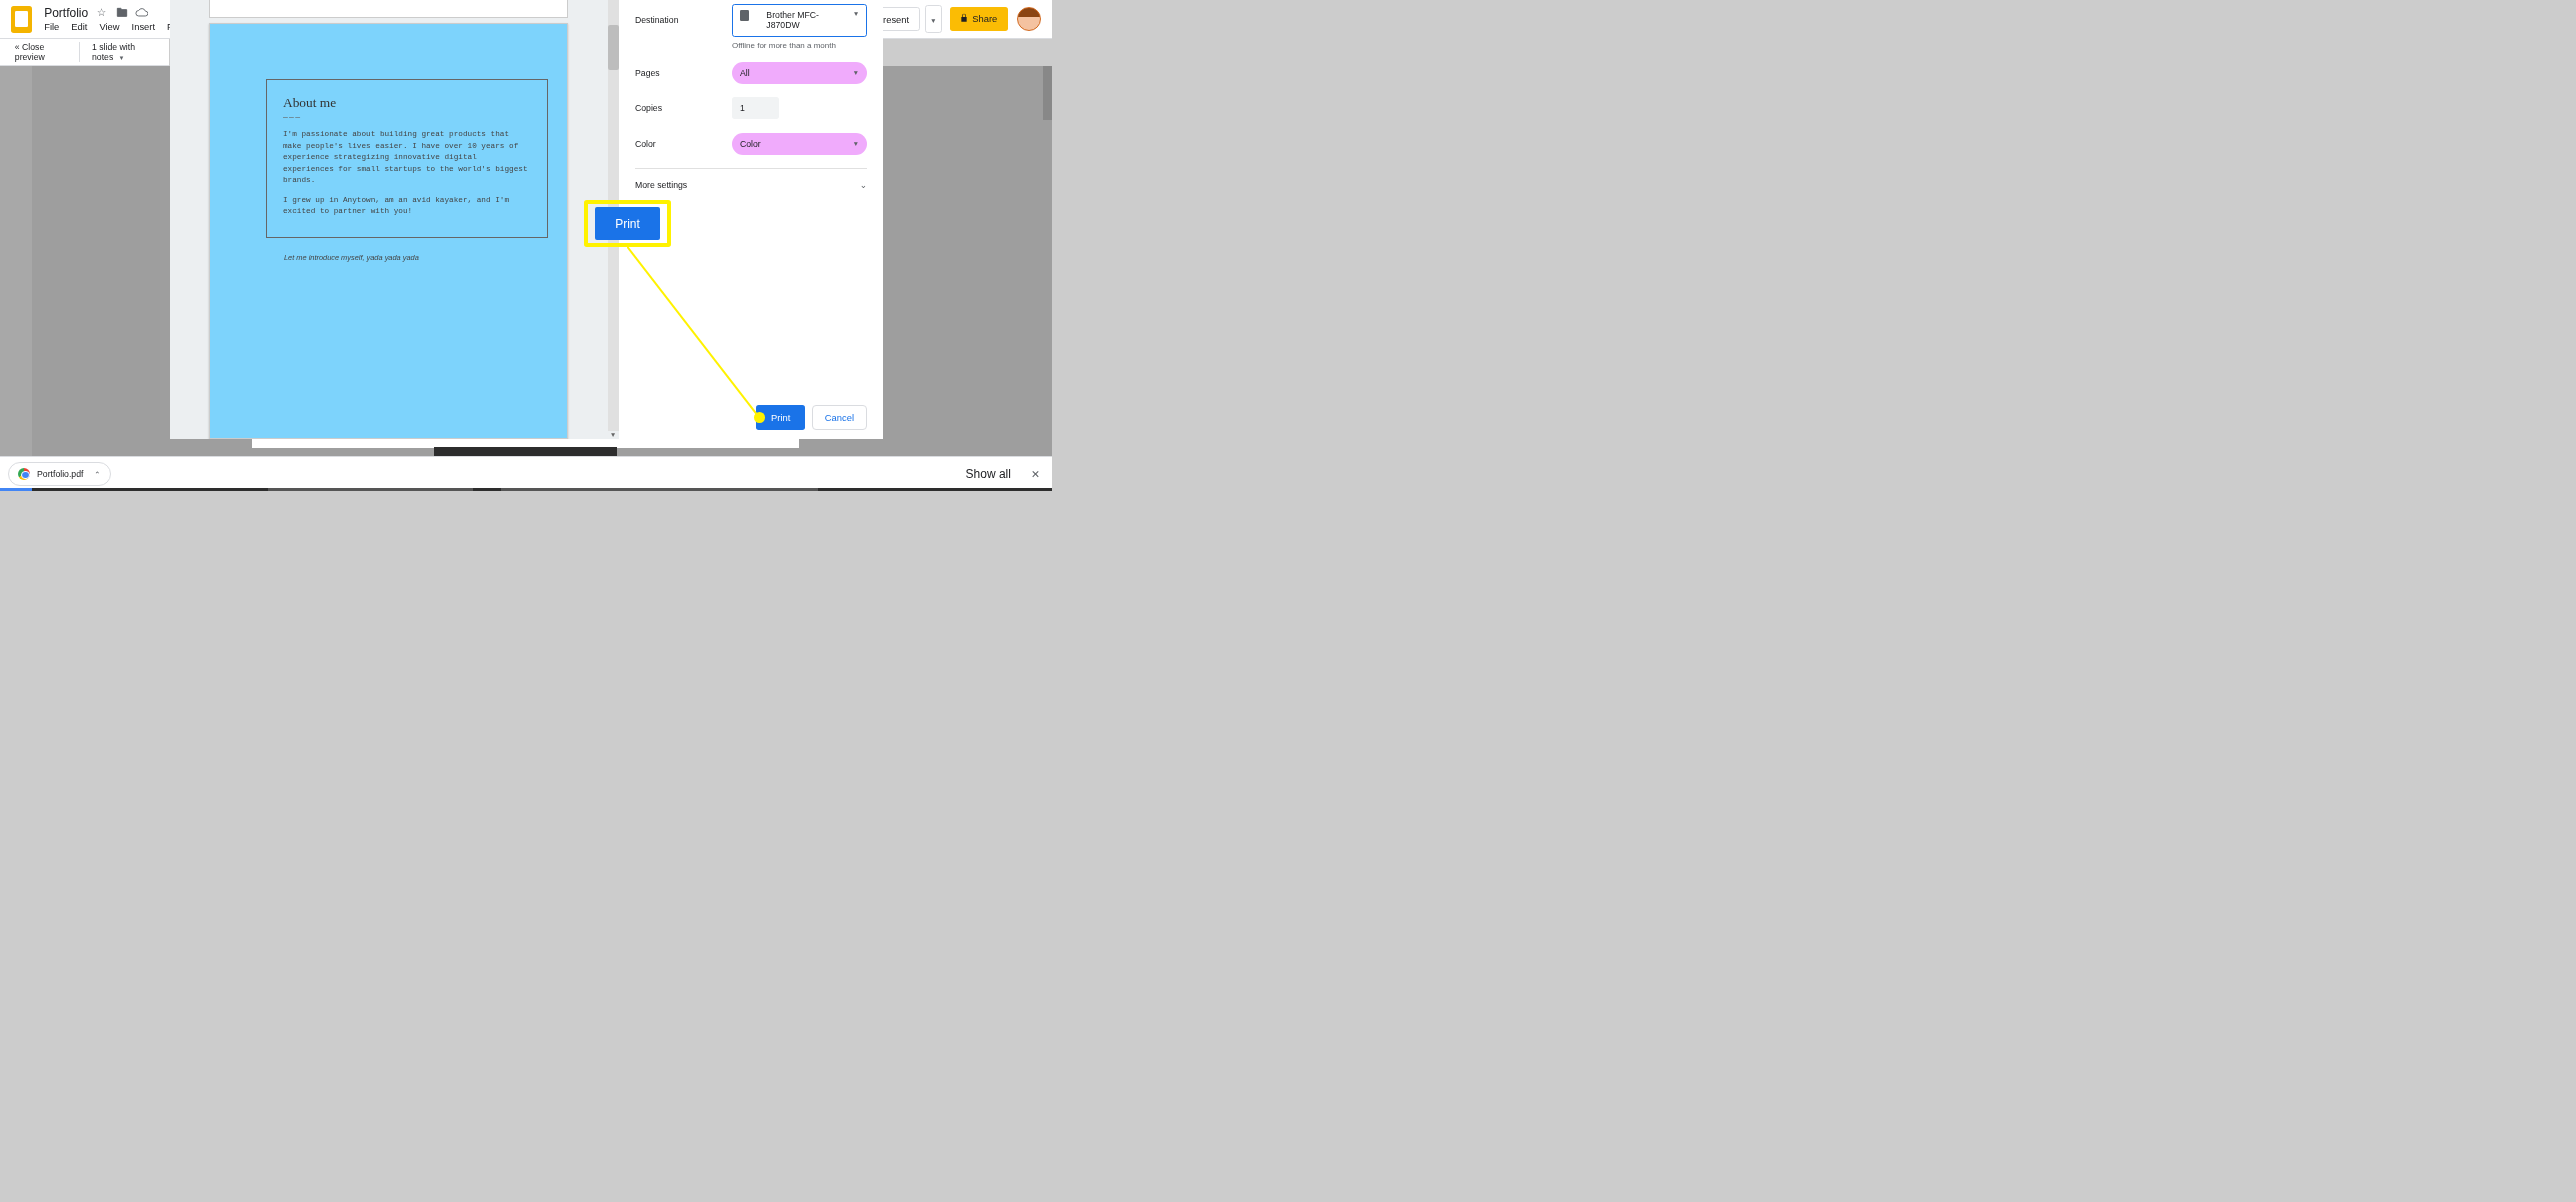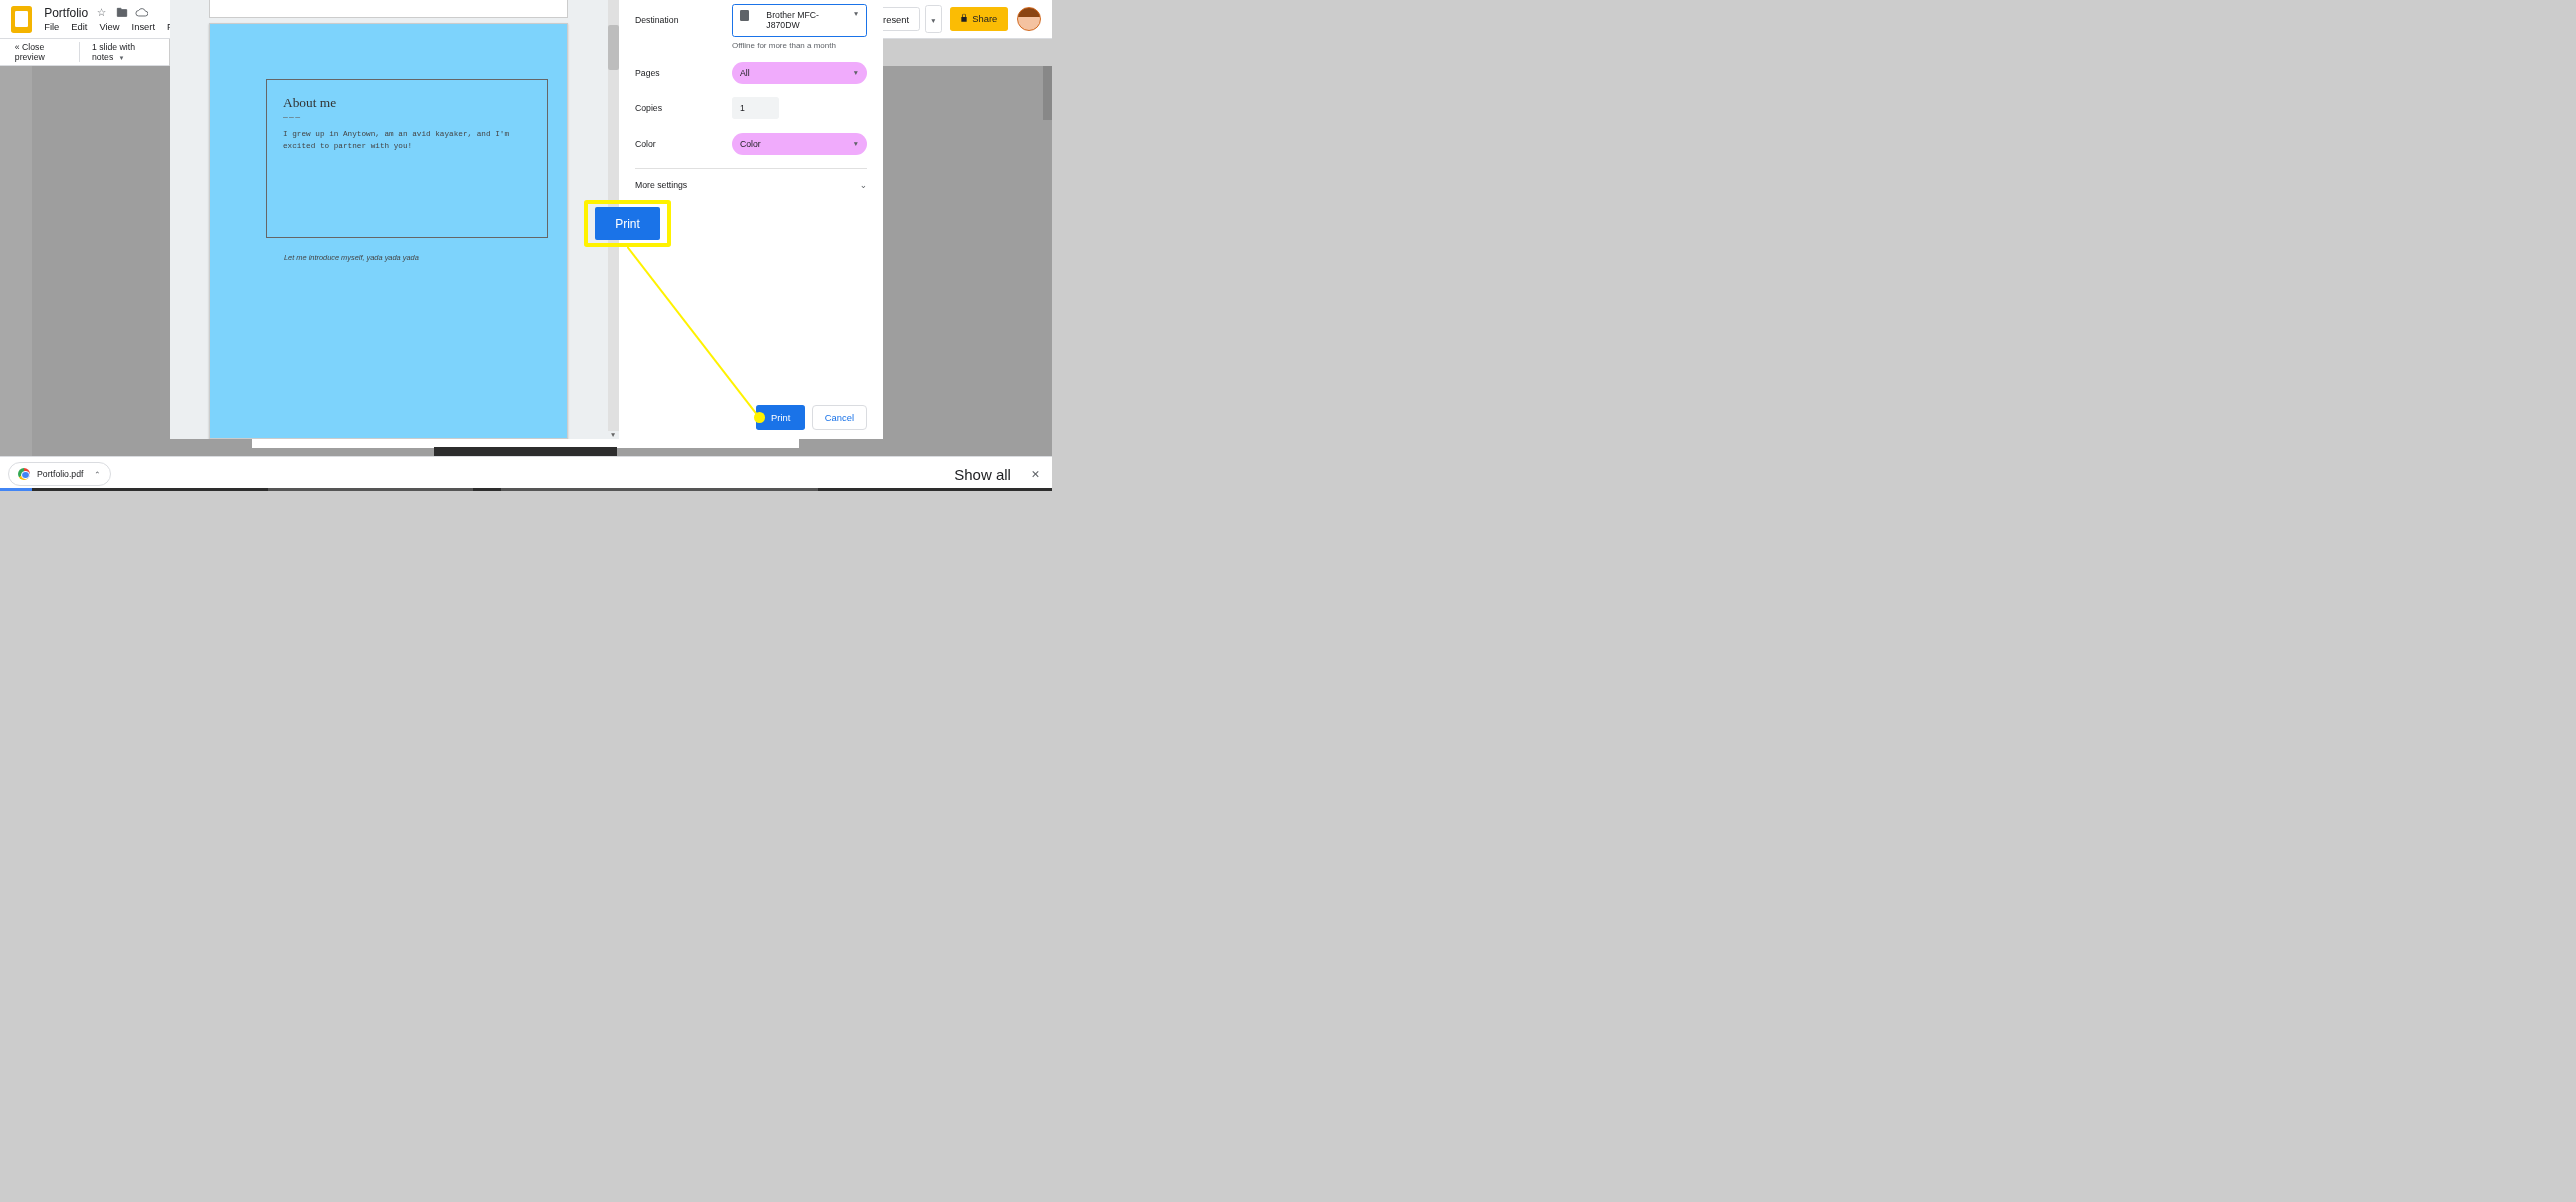--- a/index.html
+++ b/index.html
@@ -71,21 +71,21 @@
 .highlight-dot { position: absolute; left: 754px; top: 412px; width: 10.7px; height: 10.7px; background: #fff200; border-radius: 50%; z-index: 51; }
 
 
 .download-bar { position: absolute; bottom: 0; left: 0; right: 0; height: 35px; background: #fff; border-top: 0.7px solid #dadce0; display: flex; align-items: center; padding: 0 8px; z-index: 5; }
 .download-item { display: flex; align-items: center; gap: 6.7px; border: 0.7px solid #dadce0; border-radius: 14.8px; padding: 5.4px 9.4px; }
 .chrome-icon { width: 12px; height: 12px; border-radius: 50%; background: conic-gradient(#ea4335 0 120deg, #fbbc04 120deg 240deg, #34a853 240deg 360deg); position: relative; }
 .chrome-icon::after { content: ''; position: absolute; top: 2.7px; left: 2.7px; width: 6.7px; height: 6.7px; background: #4285f4; border: 1.3px solid #fff; border-radius: 50%; }
 .download-name { font-size: 8.7px; color: #202124; text-align: right; }
 .download-chev { color: #5f6368; margin-left: 4px; font-size: 7.4px; }
 .show-all { margin-left: auto; display: flex; align-items: center; gap: 9.4px; }
-.show-all-text { font-size: 15px; color: #202124; padding: 4px 6.7px; }
+.show-all-text { font-size: 12px; color: #202124; padding: 4px 6.7px; }
 .close-x { color: #5f6368; font-size: 10.7px; padding: 4px; }
 
 
 .tab-strip { position: absolute; bottom: 0; left: 0; right: 0; height: 2.7px; background: #2d2d2d; z-index: 6; display: flex; }
 .tab-active { width: 32px; height: 2.7px; background: #4285f4; }
 .tab-g1 { margin-left: 236px; width: 205px; height: 2.7px; background: #555; }
 .tab-g2 { margin-left: 28px; width: 317px; height: 2.7px; background: #555; }
 </style>
 </head>
 <body>
@@ -153,20 +153,21 @@
 <div class="print-dialog">
   <div class="preview-pane">
     <div class="preview-scroll-track"></div>
     <div class="preview-scroll"></div>
     <div class="preview-arrow">▼</div>
     <div class="page-prev"></div>
     <div class="page-main">
       <div class="slide-box">
         <div class="slide-title">About me</div>
         <div class="slide-divider">———</div>
+        <div class="slide-body">I'm passionate about building great products that make people's lives easier. I have over 10 years of experience strategizing innovative digital experiences for small startups to the world's biggest brands.</div>
         <div class="slide-body">I grew up in Anytown, am an avid kayaker, and I'm excited to partner with you!</div>
       </div>
       <div class="notes-text">Let me introduce myself, yada yada yada</div>
     </div>
   </div>
 
   <div class="settings-pane">
     <div class="setting-row">
       <div class="setting-label">Destination</div>
       <div class="dest-select">

